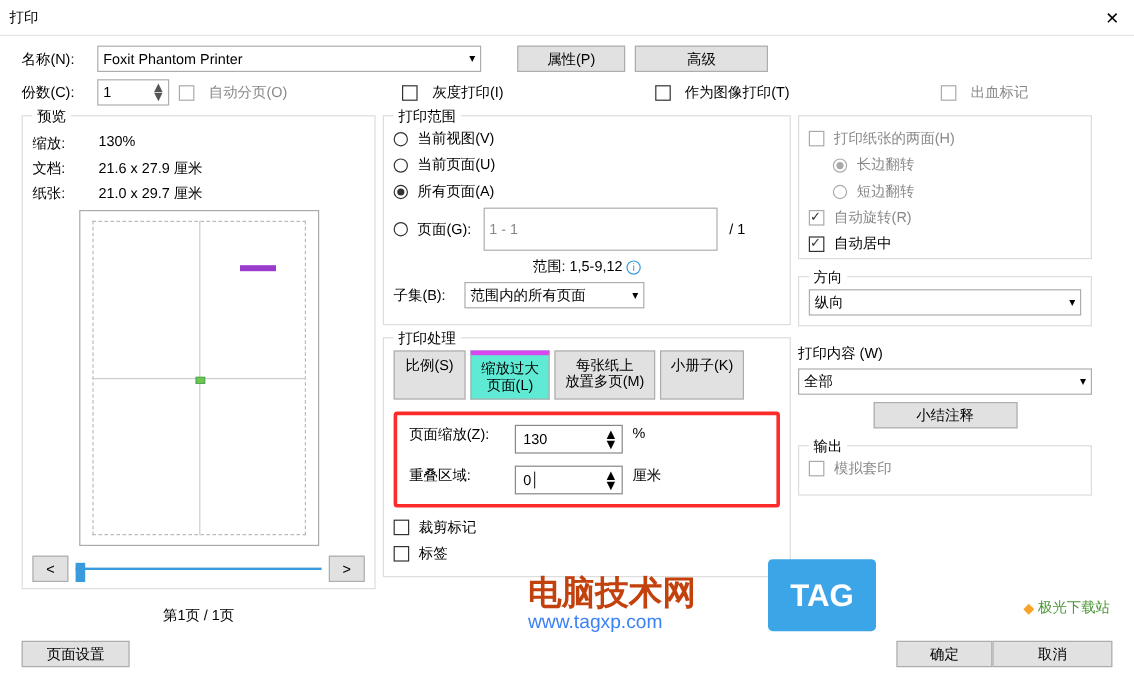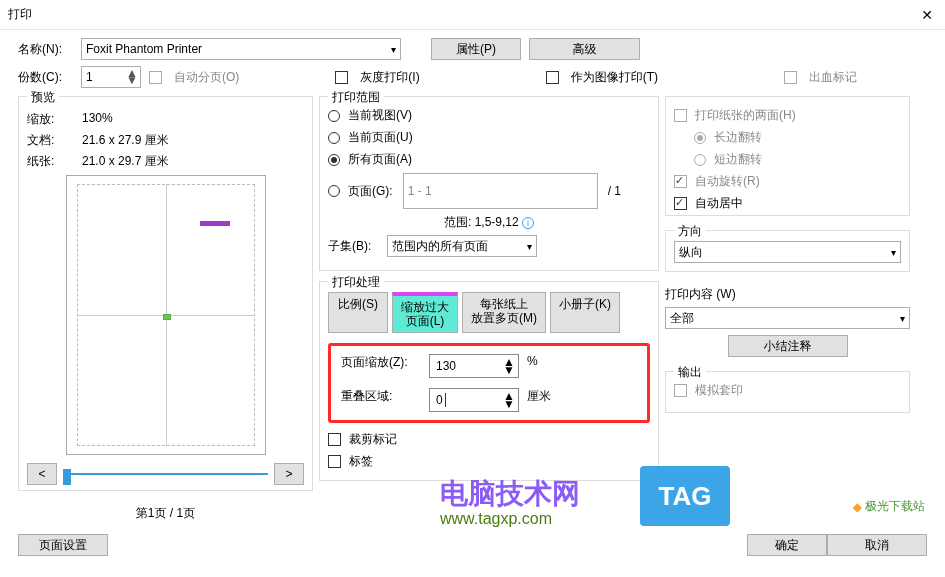--- a/index.html
+++ b/index.html
@@ -47,22 +47,22 @@
 .tabs{display:flex;gap:4px;margin-bottom:10px}
 .tab-btn{border:1px solid #adadad;background:#e1e1e1;padding:4px 8px;text-align:center;cursor:pointer;line-height:14px;min-width:60px}
 .tab-btn.active{background:#5eead4;border-top:4px solid #d946ef}
 .red-box{border:3px solid #ff2a2a;padding:8px 10px;border-radius:3px}
 .field-row{display:flex;align-items:flex-start;gap:8px;margin-bottom:10px}
 .field-row .fl{width:80px}
 .spinb{border:1px solid #888;height:24px;width:90px;display:flex;align-items:center;padding:0 6px;position:relative;background:#fff}
 .spinb .cursor{border-left:1px solid #333;height:14px;margin-left:2px;animation:blink 1s infinite}
 @keyframes blink{50%{opacity:0}}
 .spinb .arrows{position:absolute;right:3px;display:flex;flex-direction:column;font-size:8px;line-height:8px}
-.watermark{position:absolute;color:#8b5cf6;font-weight:bold;font-size:28px;font-family:Liberation Serif, serif;left:440px;top:475px;z-index:5}
-.watermark2{position:absolute;color:#4d7c0f;font-size:16px;left:440px;top:510px;z-index:5}
+.watermark{position:absolute;color:#c2410c;font-weight:bold;font-size:28px;font-family:Liberation Serif, serif;left:440px;top:475px;z-index:5}
+.watermark2{position:absolute;color:#3b82f6;font-size:16px;left:440px;top:510px;z-index:5}
 .tag-badge{position:absolute;left:640px;top:466px;width:90px;height:60px;background:#3ba5e8;color:#fff;font-weight:bold;font-size:26px;display:flex;align-items:center;justify-content:center;border-radius:4px}
 .tag-badge::before{content:"";position:absolute;right:-12px;top:50%;margin-top:-12px;border:12px solid transparent;border-left-color:#3ba5e8}
 .bottom-btns{position:absolute;right:18px;bottom:14px;display:flex;gap:0}
 .logo-text{position:absolute;right:20px;top:498px;color:#4b9636;font-size:13px;display:flex;align-items:center;gap:3px}
 .footer-btn{position:absolute;left:18px;bottom:14px}
 .disabled-text{color:#888}
 .right-sec{margin-bottom:14px}
 </style>
 </head>
 <body>

